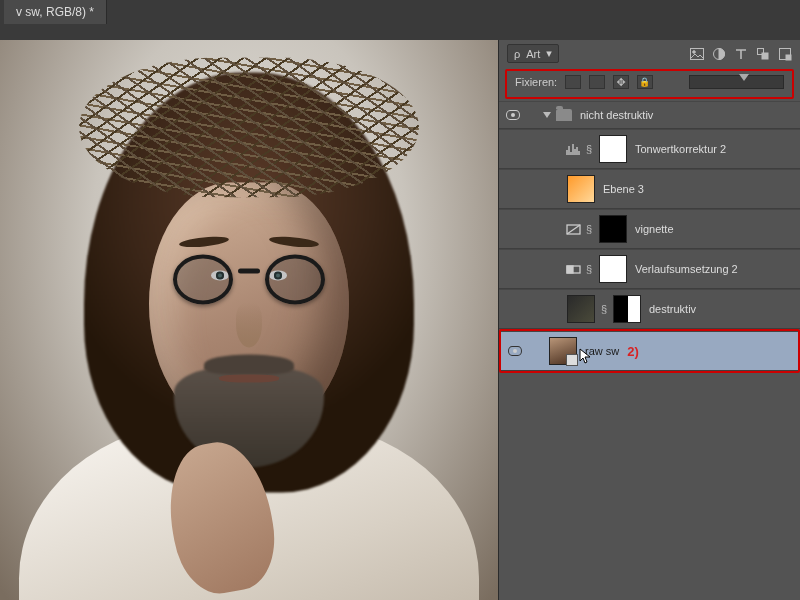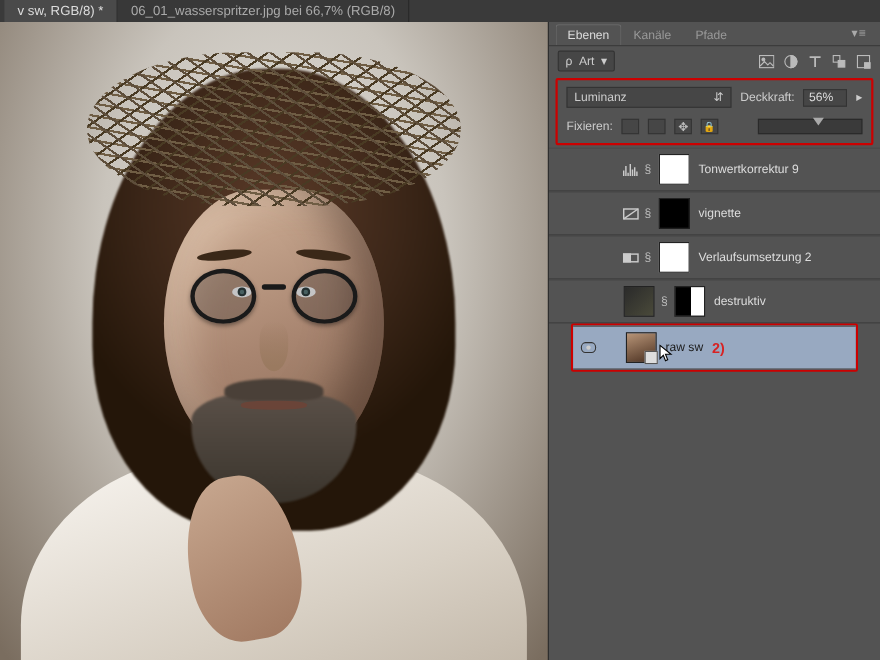--- a/index.html
+++ b/index.html
@@ -1,17 +1,17 @@
 <!DOCTYPE html>
 <html><head>
 <meta charset="utf-8">
 <style>
 *{box-sizing:border-box;margin:0;padding:0;font-family:Tahoma,Arial,sans-serif;font-size:11px;color:#ccc;user-select:none}
 body{background:#000;width:800px;height:600px;overflow:hidden;display:flex;flex-direction:column}
-.tabbar{height:20px;background:#3a3a3a;display:flex;align-items:center;padding:0 4px;gap:0}
+.tabbar{height:40px;background:#3a3a3a;display:flex;align-items:flex-start;padding:0 4px;gap:0}
 .tab{padding:5px 12px;background:#4a4a4a;border-right:1px solid #2a2a2a;color:#ddd;font-size:12px}
 .tab.inactive{background:#383838;color:#aaa}
 .main{flex:1;display:flex;overflow:hidden}
 .canvas{flex:1;background:radial-gradient(ellipse 70% 90% at 50% 35%,#e3e0db 0%,#c9c4bc 45%,#7a6d5f 100%);position:relative;overflow:hidden}
 .portrait{position:absolute;left:50%;top:50%;transform:translate(-50%,-46%);width:460px;height:560px}
 .hair{position:absolute;left:50%;top:10px;transform:translateX(-50%);width:330px;height:420px;background:radial-gradient(ellipse 60% 55% at 50% 30%,#5a3a28 0%,#3b2618 60%,#241609 100%);border-radius:48% 48% 40% 40%/55% 55% 40% 40%;filter:blur(1px)}
 .crown{position:absolute;left:50%;top:-5px;transform:translateX(-50%);width:340px;height:140px;border-radius:50%/60%;background:repeating-linear-gradient(35deg,transparent 0 5px,#6b5a47 5px 7px,transparent 7px 12px),repeating-linear-gradient(-35deg,transparent 0 6px,#55462f 6px 8px,transparent 8px 13px),repeating-linear-gradient(10deg,transparent 0 4px,#7c6a50 4px 6px,transparent 6px 11px);filter:contrast(1.1) brightness(.9)}
 .face{position:absolute;left:50%;top:120px;transform:translateX(-50%);width:200px;height:250px;background:linear-gradient(160deg,#c8a890 15%,#a88570 55%,#8a6a55 100%);border-radius:46% 46% 50% 50%/55% 55% 58% 58%;box-shadow:inset -25px -15px 40px rgba(60,40,30,.5),inset 25px 10px 30px rgba(255,240,220,.25)}
 .brow{position:absolute;width:50px;height:9px;background:#3a2818;border-radius:50%;top:55px}
 .brow.l{left:30px;transform:rotate(-6deg)}
@@ -78,21 +78,20 @@
 .cursor{position:absolute;width:14px;height:18px}
 .cursor svg{width:14px;height:18px}
 .grp-head{height:28px}
 .box-hl{margin:2px 6px}
 </style>
 </head>
 <body>
 
 <div class="tabbar">
   <div class="tab">v sw, RGB/8) *</div>
-  <div class="tab inactive">06_01_wasserspritzer.jpg bei 66,7% (RGB/8)</div>
 </div>
 
 <div class="main">
   <div class="canvas">
     <div class="portrait">
       <div class="shirt"></div>
       <div class="hair"></div>
       <div class="face">
         <div class="brow l"></div>
           <div class="brow r"></div>
@@ -111,26 +110,20 @@
         <div class="beard"></div>
         <div class="stache"></div>
         <div class="mouth"></div>
       </div>
       <div class="crown"></div>
       <div class="hand"></div>
     </div>
   </div>
 
   <div class="panel">
-    <div class="ptabs">
-      <div class="ptab active">Ebenen</div>
-      <div class="ptab">Kanäle</div>
-      <div class="ptab">Pfade</div>
-      <div class="menus">▾≡</div>
-    </div>
 
     <div class="row">
       <div class="filter-sel">
         <span>ρ</span>
         <span>Art</span>
         <span>▾</span>
       </div>
       <div class="iconbar">
         <svg viewBox="0 0 14 14">
             <rect x=".5" y="1.5" width="13" height="11" fill="none" stroke-width="1"></rect>
@@ -149,58 +142,69 @@
             <rect x="6" y="6" width="6" height="6"></rect>
           </svg>
         <svg viewBox="0 0 14 14">
             <rect x="1.5" y="1.5" width="11" height="11" fill="none"></rect>
             <rect x="8" y="8" width="5" height="5"></rect>
           </svg>
       </div>
     </div>
 
     <div class="hl box-hl">
-      <div class="blend-row">
-        <div class="blend-sel">
-          <span>Luminanz</span>
-          <span>⇵</span>
-        </div>
-        <span>Deckkraft:</span>
-        <input class="opac-in" value="56%" style="">
-        <span>▸</span>
-      </div>
       <div class="lock-row">
         <span>Fixieren:</span>
         <div class="lockbtn"></div>
         <div class="lockbtn"></div>
         <div class="lockbtn" style="display:flex;justify-content:center;align-items:center;color:#bbb">✥</div>
         <div class="lockbtn" style="display:flex;justify-content:center;align-items:center;color:#bbb;font-size:9px">🔒</div>
         <div class="slider"></div>
       </div>
     </div>
 
     <div class="layers">
 
+      <div class="layer grp-head">
+        <div class="vis">
+            <div class="eye-ic"></div>
+          </div>
+        <div class="indent"></div>
+        <div class="folder">
+          <div class="tri"></div>
+          <div class="fold-ic"></div>
+        </div>
+        <span class="lname">nicht destruktiv</span>
+      </div>
 
       <div class="layer">
         <div class="vis"></div>
           <div class="indent"></div>
           <div class="indent"></div>
         <div class="adj-ic">
             <svg viewBox="0 0 17 17">
               <path d="M2 14 V9 M4 14 V5 M6 14 V11 M8 14 V3 M10 14 V8 M12 14 V6 M14 14 V10"></path>
             </svg>
           </div>
         <span class="link-ic">§</span>
         <div class="thumbs">
             <div class="thumb white"></div>
           </div>
-        <span class="lname">Tonwertkorrektur 9</span>
-      </div>
-
+        <span class="lname">Tonwertkorrektur 2</span>
+      </div>
+
+      <div class="layer">
+        <div class="vis"></div>
+          <div class="indent"></div>
+          <div class="indent"></div>
+        <div class="thumbs">
+            <div class="thumb orange"></div>
+          </div>
+        <span class="lname">Ebene 3</span>
+      </div>
 
 
       <div class="layer">
         <div class="vis"></div>
           <div class="indent"></div>
           <div class="indent"></div>
         <div class="adj-ic">
             <svg viewBox="0 0 17 17">
               <rect x="2" y="4" width="13" height="9" fill="none"></rect>
               <path d="M2 13 L15 4"></path>
@@ -235,21 +239,21 @@
           <div class="indent"></div>
           <div class="indent"></div>
         <div class="thumbs">
           <div class="thumb dark"></div>
           <span class="link-ic">§</span>
           <div class="thumb black" style="background:linear-gradient(90deg,#000 55%,#fff 55%)"></div>
         </div>
         <span class="lname">destruktiv</span>
       </div>
 
-      <div class="hl" style="margin:0 20px">
+      <div class="hl" style="margin:0 0">
         <div class="layer sel" style="position:relative">
           <div class="vis">
               <div class="eye-ic" style="border-color:#333"></div>
             </div>
           <div class="indent"></div>
           <div class="thumbs">
               <div class="thumb face-th smart"></div>
             </div>
           <span class="lname">raw  sw</span>
           <span class="anno">2)</span>

